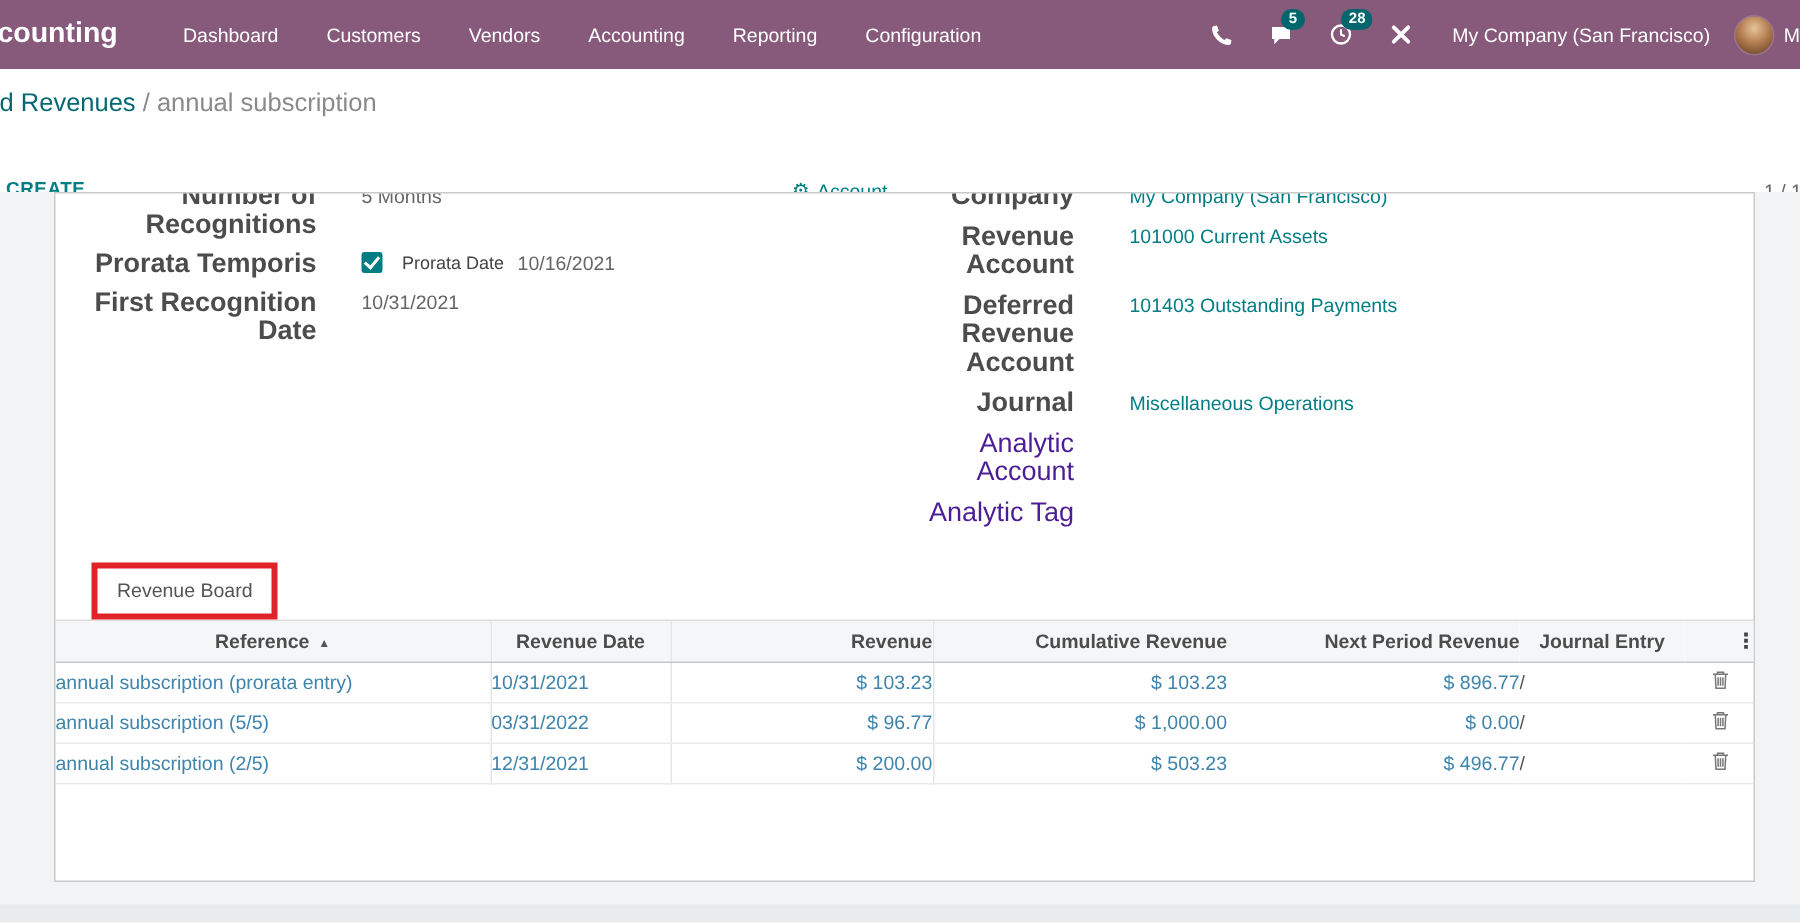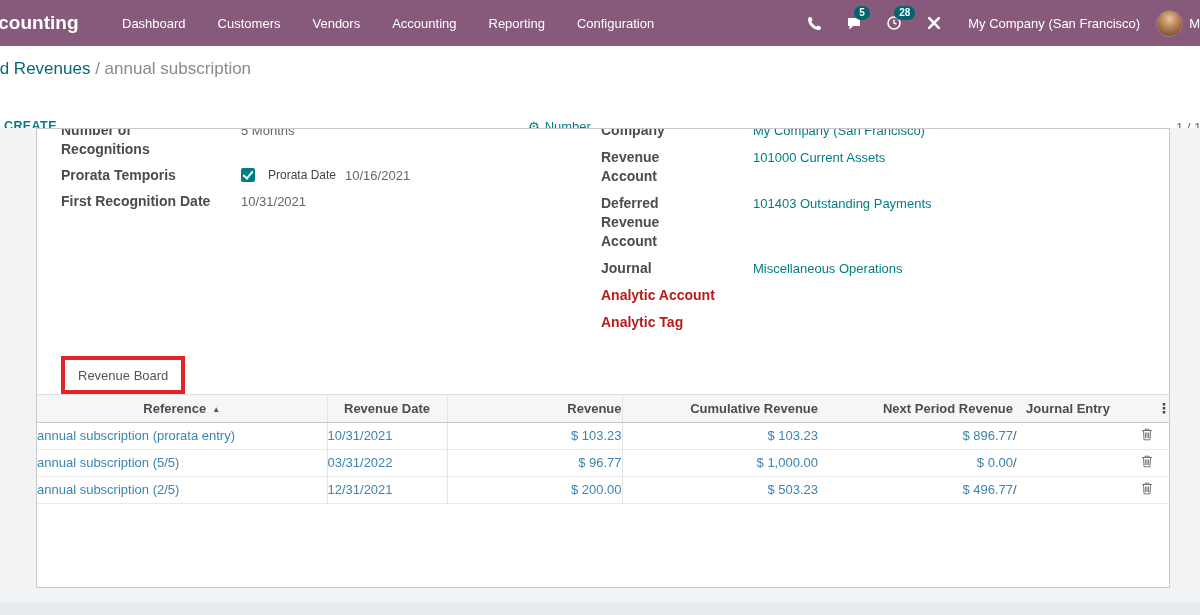--- a/index.html
+++ b/index.html
@@ -45,24 +45,24 @@
   .content { position:absolute; top:128px; left:0; width:1200px; height:487px; background:#f2f3f5; }
   .sheet { position:absolute; top:0; left:36px; width:1134px; height:460px; background:#fff;
     border:1px solid #c9c9c9; overflow:hidden; }
   .bottom-strip { position:absolute; left:0; top:603px; width:1200px; height:12px; background:#e7ebee; cursor:pointer; }
 
   
   .form-area { display:flex; padding:0 24px; margin-top:-8px; }
   .fgroup-left { width:540px; flex:0 0 540px; }
   .fgroup-right { flex:1; }
   .frow { display:flex; margin-bottom:7px; line-height:19px; }
-  .flabel { font-size:14px; font-weight:bold; color:#4c4c4c; }
+  .flabel { font-size:18px; font-weight:bold; color:#4c4c4c;text-align:right; }
   .fgroup-left .flabel { width:150px; flex:0 0 150px; margin-right:30px; }
   .fgroup-right .flabel { width:115px; flex:0 0 115px; margin-right:37px; }
-  .flabel.muted { font-weight:bold; color:#b91c1c; }
+  .flabel.muted { font-weight:normal; color:#4c1d95; }
   .fvalue { font-size:13px; color:#666; }
   .fvalue.link { color:#017e84; cursor:pointer; }
   .fright-rows .frow { margin-bottom:8px; }
   .checkbox { width:14px; height:14px; background:#017e84; border-radius:2px; display:inline-block;
     position:relative; margin-right:13px; flex:0 0 14px; top:2px; cursor:pointer; }
   .checkbox:after { content:""; position:absolute; left:4px; top:1px; width:4px; height:8px;
     border:solid #fff; border-width:0 2px 2px 0; transform:rotate(40deg); }
   .inline-label { font-size:12px; color:#444; margin-right:9px; }
 
   
@@ -146,21 +146,21 @@
 <div class="breadcrumb-bar">
   <div class="crumb-clip">
     <span class="crumb-inner"><span class="crumb-parent">Deferred Revenues</span><span class="crumb-sep"> / </span><span class="crumb-current">annual subscription</span></span>
   </div>
 </div>
 
 <div class="control-panel">
   <button class="btn-create">CREATE</button>
   <div class="action-menu">
     <span class="gear">⚙</span>
-    <span>Number</span>
+    <span>Account</span>
   </div>
   <span class="pager">1 / 1</span>
 </div>
 
 <div class="content">
   <div class="sheet">
 
     <div class="form-area">
       <div class="fgroup-left">
         <div class="frow">

